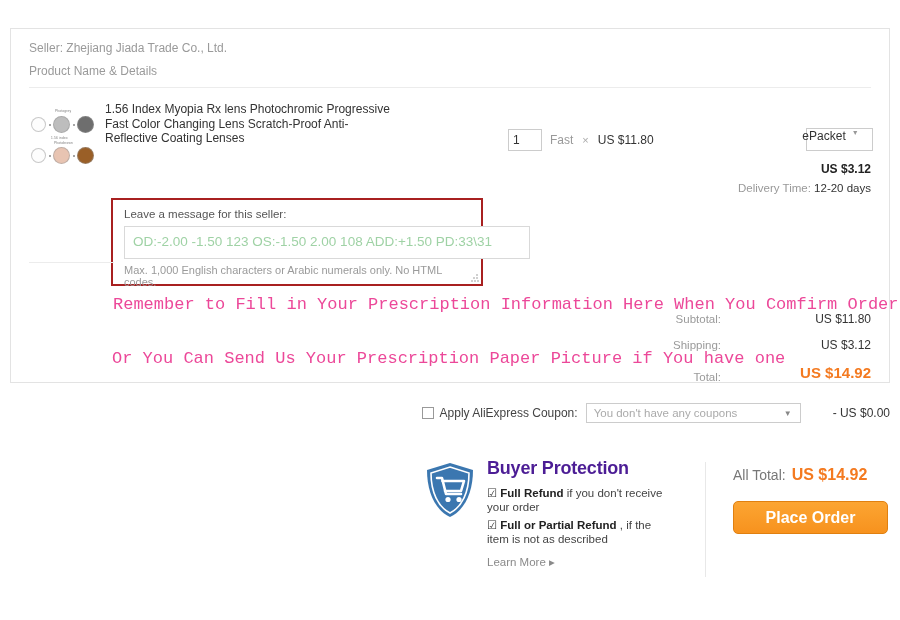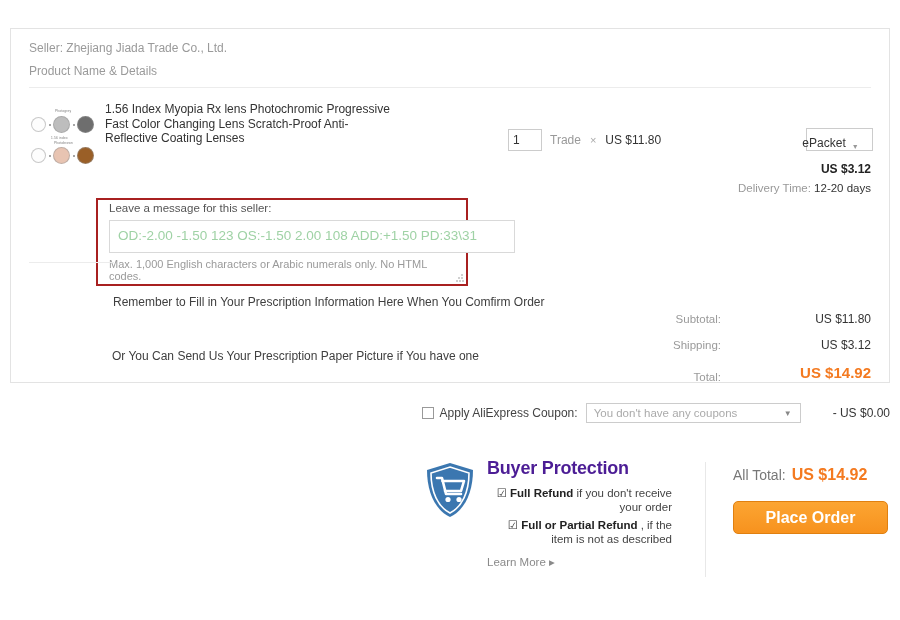--- a/index.html
+++ b/index.html
@@ -98,21 +98,21 @@
   .qty-unit { color: #999; margin-left: 8px; }
   .qty-x { color: #aaa; margin: 0 9px; font-size: 11px; }
   .qty-price { color: #333; }
 
   .ship-select {
     position: absolute;
     left: 795px; top: 99px;
     width: 67px; height: 23px;
     border: 1px solid #ccc;
     background: #fff;
-    display: flex; align-items: flex-end; justify-content: center;
+    display: flex; align-items: flex-start; justify-content: center;
     font-size: 12px; color: #333;
     padding-right: 18px;
   }
   .ship-caret {
     margin-left: 6px;
     color: #999;
     font-size: 7px;
     line-height: 1;
   }
   .ship-cost {
@@ -123,25 +123,25 @@
   .delivery {
     position: absolute;
     right: 18px; top: 153px;
     font-size: 11.5px; color: #999;
   }
   .delivery b { color: #333; font-weight: normal; margin-top: 7px; }
 
   
   .msg-box {
     position: absolute;
-    left: 85px; top: 169px;
+    left: 100px; top: 169px;
     width: 372px; height: 88px;
     border: 2px solid #a82020;
     background: #fff;
-    padding: 2px 11px 0 11px;
+    padding: 8px 11px 0 11px;
   }
   .msg-label { font-size: 11.5px; color: #555; margin-bottom: 6px; }
   .msg-area {
     position: relative;
     width: 406px; height: 33px;
     border: 1px solid #d9d9d9;
     background: #fff;
     padding: 7px 8px;
     font-size: 13.5px;
     color: #9fd2a5;
@@ -166,23 +166,24 @@
   .divider-mid {
     position: absolute;
     left: 18px; top: 233px;
     width: 85px; height: 1px;
     background: #ececec;
   }
 
   
   .annot {
     position: absolute;
-    color: #404040;
-    font-size: 12px;
+    color: #ec4899;
+    font-size: 17px;
     white-space: nowrap;
+    font-family: Liberation Mono, monospace;
   }
   .annot-1 { left: 102px; top: 266px; }
   .annot-2 { left: 101px; top: 320px; }
 
   
   .totals { position: absolute; right: 18px; top: 283px; width: 320px; }
   .trow {
     display: flex; align-items: baseline;
     justify-content: flex-end;
     margin-bottom: 12px;
@@ -240,21 +241,20 @@
     font-weight: bold;
     letter-spacing: -.2px;
     margin-bottom: 7px;
   }
   .bp-item {
     font-size: 11.5px;
     color: #444;
     line-height: 14px;
     margin-bottom: 4px;
     max-width: 185px;
-    text-align: right;
   }
   .bp-item .ck { margin-right: 3px; color: #333; }
   .bp-item b { color: #222; }
   .bp-more {
     margin-top: 9px;
     font-size: 11.5px;
     color: #8a8a8a;
   }
 
   .vdiv {
@@ -321,21 +321,21 @@
       <div class="thumb-cap" style="left:26px; top:5px;">Photogrey</div>
       <div class="thumb-cap" style="left:22px; top:32px;">1.56 index</div>
       <div class="thumb-cap" style="left:25px; top:37px;">Photobrown</div>
     </div>
 
     <div class="prod-title">1.56 Index Myopia Rx lens Photochromic Progressive Fast Color Changing Lens Scratch-Proof Anti-Reflective Coating Lenses</div>
   </div>
 
   <div class="qty-block">
     <input class="qty-input" type="text" value="1" style="">
-    <span class="qty-unit">Trade</span>
+    <span class="qty-unit">Fast</span>
     <span class="qty-x">×</span>
     <span class="qty-price">US $11.80</span>
   </div>
 
   <div class="ship-select">
     <span>ePacket</span>
     <span class="ship-caret">▼</span>
   </div>
   <div class="ship-cost">US $3.12</div>
   <div class="delivery">

